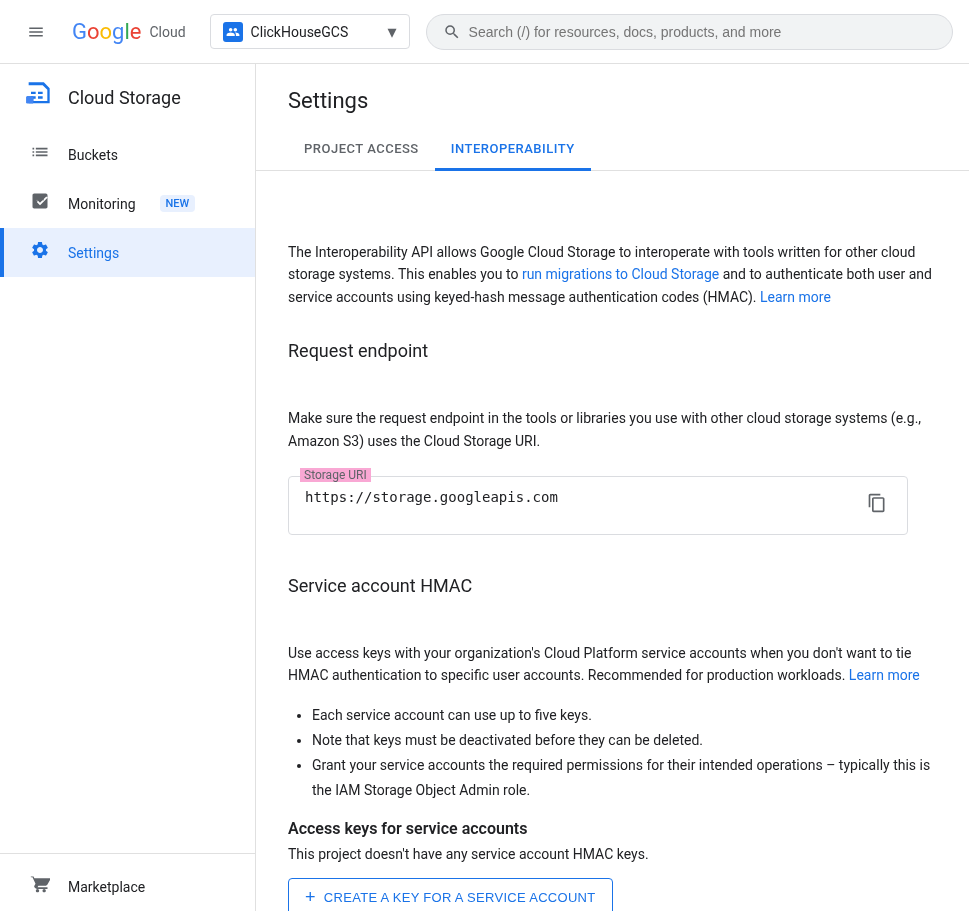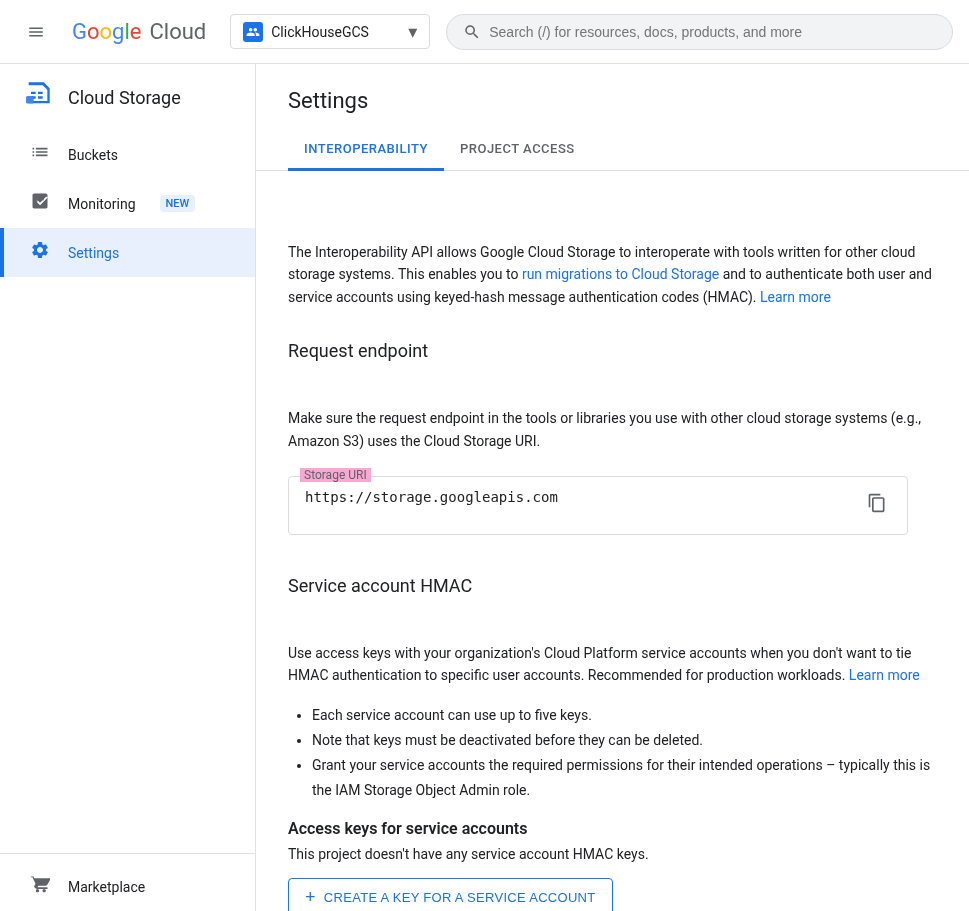--- a/index.html
+++ b/index.html
@@ -12,21 +12,21 @@
       flex-shrink: 0; gap: 16px;
     }
     .topbar-menu-icon { color: #5f6368; cursor: pointer; font-size: 20px; width: 40px; height: 40px; display: flex; align-items: center; justify-content: center; border-radius: 50%; }
     .topbar-logo { display: flex; align-items: center; gap: 4px; text-decoration: none; margin-right: 8px; }
     .google-logo { display: flex; align-items: center; }
     .google-logo span { font-size: 22px; font-weight: 400; }
     .g-blue { color: #4285F4; }
     .g-red { color: #EA4335; }
     .g-yellow { color: #FBBC04; }
     .g-green { color: #34A853; }
-    .topbar-cloud { font-size: 22px; color: #5f6368; font-weight: 400; margin-left: 4px; }
+    .topbar-cloud { font-size: 14px; color: #5f6368; font-weight: 400; margin-left: 4px; }
     .project-selector {
       display: flex; align-items: center; gap: 8px;
       border: 1px solid #dadce0; border-radius: 4px;
       padding: 6px 12px; cursor: pointer; min-width: 200px;
       font-size: 14px; color: #202124;
     }
     .project-icon { width: 20px; height: 20px; background: #1a73e8; border-radius: 3px; display: flex; align-items: center; justify-content: center; flex-shrink: 0; }
     .chevron-down { color: #5f6368; font-size: 18px; margin-left: auto; }
     .search-bar {
       flex: 1; display: flex; align-items: center;
@@ -205,22 +205,22 @@
       </div>
     </div>
   </div>
 
   <div class="main-content">
     <div class="page-header">
       <h1 class="page-title">Settings</h1>
     </div>
 
     <div class="tabs">
+      <div class="tab">PROJECT ACCESS</div>
       <div class="tab active">INTEROPERABILITY</div>
-      <div class="tab">PROJECT ACCESS</div>
     </div>
 
     <div class="content-section">
 
       <p class="section-text">
         <span>The Interoperability API allows Google Cloud Storage to interoperate with tools written for other cloud storage systems. This enables you to </span><a class="link" href="#">run migrations to Cloud Storage</a><span> and to authenticate both user and service accounts using keyed-hash message authentication codes (HMAC).</span>
         <a class="link" href="#">Learn more</a>
       </p>
 
       <div style="margin-top: 32px;">

